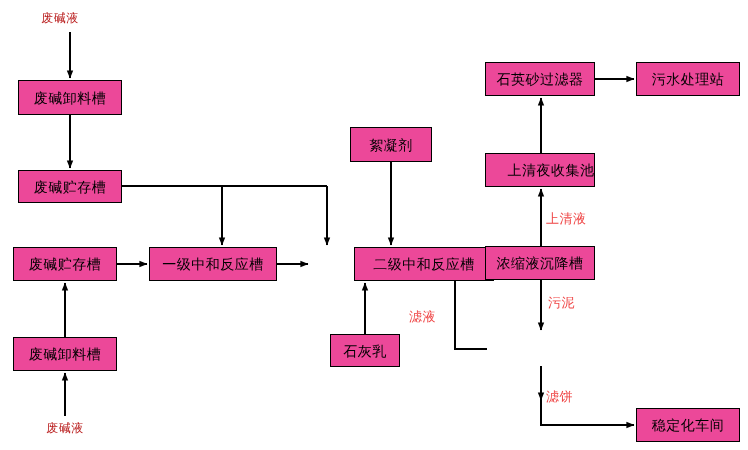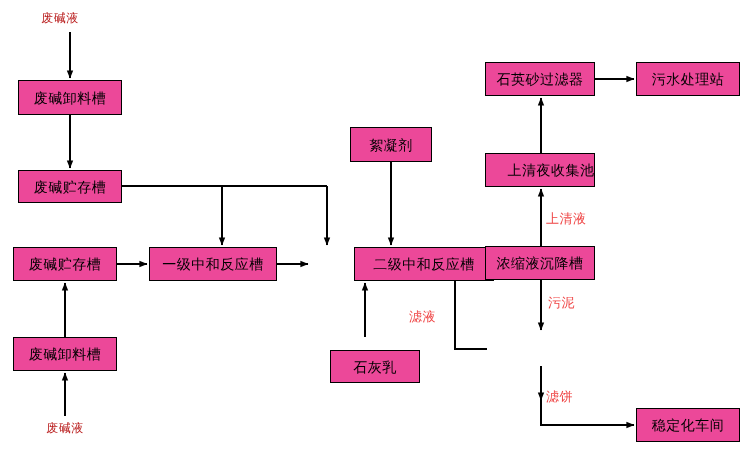--- a/index.html
+++ b/index.html
@@ -116,21 +116,21 @@
   <div class="node" style="left:13px;top:337px;width:104px;height:34px;">废碱卸料槽</div>
 
   <div class="free-label" style="left:33px;top:418px;width:64px;height:20px;display:flex;align-items:center;justify-content:center;">废碱液</div>
 
   <div class="node" style="left:149px;top:247px;width:128px;height:34px;">一级中和反应槽</div>
 
   <div class="node" style="left:310px;top:247px;width:140px;height:34px;margin-left:44px;">二级中和反应槽</div>
 
   <div class="node" style="left:350px;top:127px;width:82px;height:35px;">絮凝剂</div>
 
-  <div class="node" style="left:330px;top:350px;width:90px;height:33px;">石灰乳</div>
+  <div class="node" style="left:330px;top:334px;width:70px;height:33px;">石灰乳</div>
 
   <div class="node" style="left:485px;top:246px;width:110px;height:34px;">浓缩液沉降槽</div>
 
   <div class="node" style="left:485px;top:153px;width:110px;height:34px;padding-left:22px;">上清夜收集池</div>
 
   <div class="node" style="left:485px;top:62px;width:110px;height:34px;">石英砂过滤器</div>
 
   <div class="node" style="left:636px;top:62px;width:104px;height:34px;">污水处理站</div>
 
 

